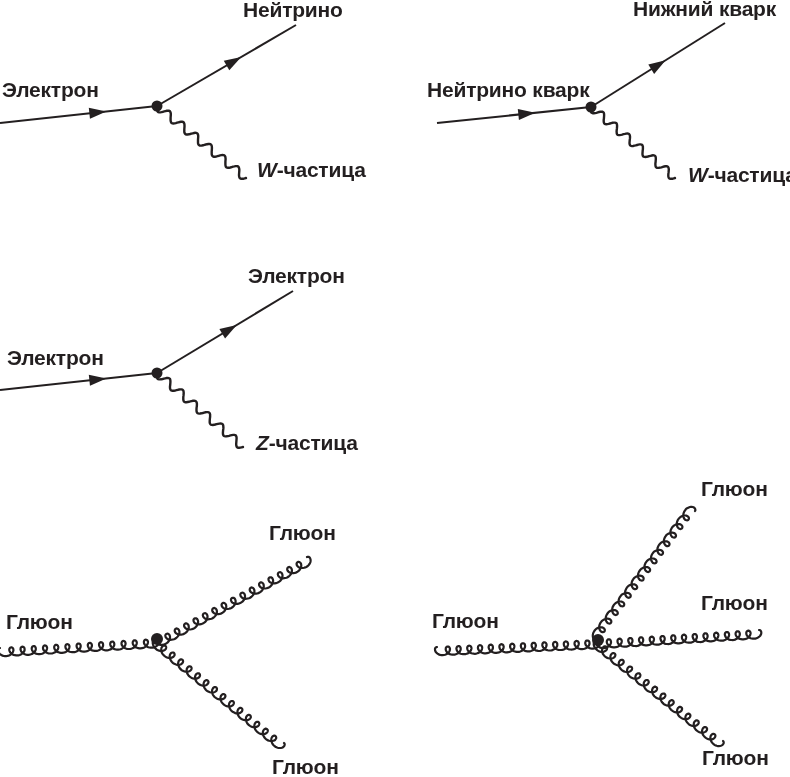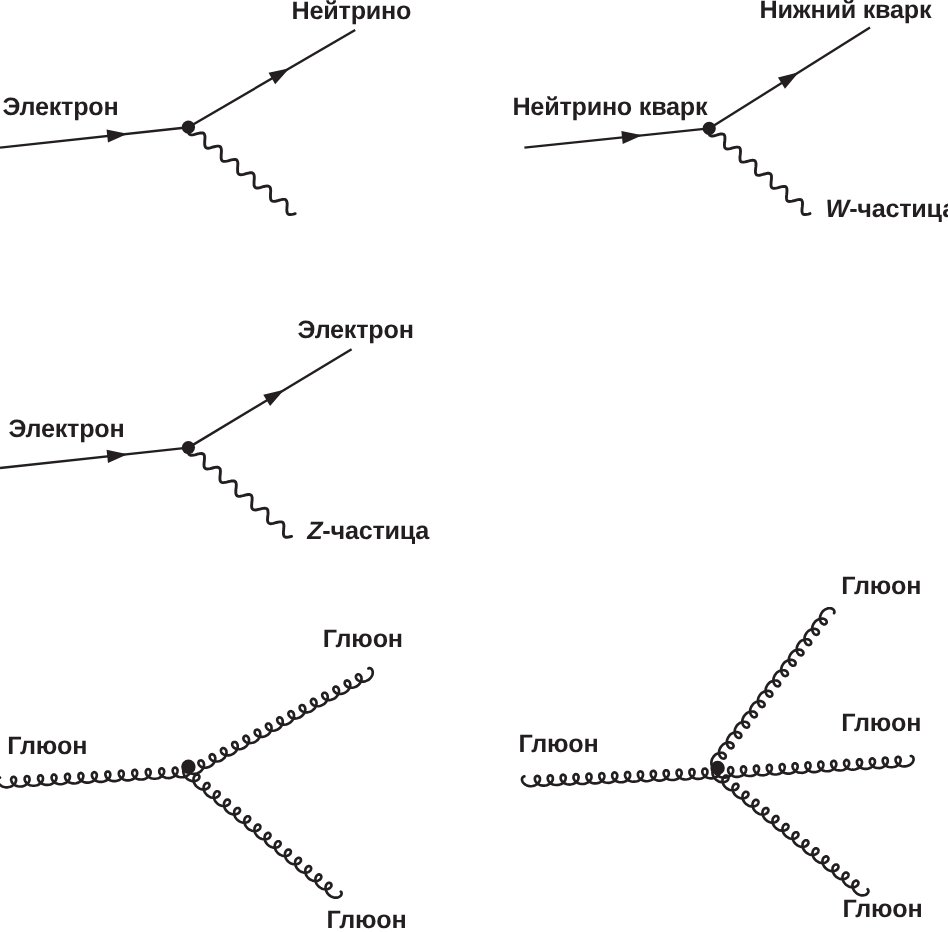--- a/index.html
+++ b/index.html
@@ -75,20 +75,21 @@
       <path class="stroke gluon" d="M437.0 647.0L436.5 647.1L436.0 647.4L435.5 647.8L435.2 648.3L435.0 649.0L435.0 649.7L435.1 650.5L435.4 651.3L435.8 652.1L436.5 652.8L437.2 653.5L438.2 654.1L439.2 654.6L440.3 654.9L441.5 655.1L442.7 655.2L443.9 655.0L445.1 654.7L446.2 654.3L447.2 653.7L448.1 653.1L448.8 652.3L449.3 651.5L449.7 650.7L449.9 649.8L450.0 649.0L449.9 648.3L449.6 647.7L449.3 647.2L448.8 646.8L448.3 646.6L447.7 646.5L447.2 646.6L446.7 646.9L446.3 647.3L445.9 647.8L445.8 648.5L445.7 649.2L445.8 650.0L446.1 650.8L446.6 651.6L447.2 652.4L448.0 653.1L448.9 653.7L449.9 654.1L451.1 654.5L452.2 654.7L453.5 654.7L454.7 654.6L455.8 654.3L456.9 653.8L457.9 653.3L458.8 652.6L459.5 651.8L460.1 651.0L460.5 650.2L460.7 649.4L460.7 648.6L460.6 647.8L460.4 647.2L460.0 646.7L459.5 646.3L459.0 646.1L458.5 646.1L457.9 646.2L457.4 646.4L457.0 646.8L456.7 647.4L456.5 648.0L456.4 648.8L456.6 649.5L456.8 650.3L457.3 651.1L457.9 651.9L458.7 652.6L459.6 653.2L460.7 653.7L461.8 654.0L463.0 654.2L464.2 654.2L465.4 654.1L466.6 653.8L467.7 653.4L468.7 652.8L469.5 652.1L470.3 651.4L470.8 650.6L471.2 649.7L471.4 648.9L471.5 648.1L471.3 647.4L471.1 646.7L470.7 646.2L470.3 645.9L469.7 645.7L469.2 645.6L468.7 645.7L468.2 646.0L467.7 646.4L467.4 646.9L467.2 647.6L467.2 648.3L467.3 649.1L467.6 649.9L468.0 650.7L468.7 651.4L469.4 652.1L470.4 652.7L471.4 653.2L472.5 653.5L473.7 653.7L474.9 653.8L476.1 653.6L477.3 653.3L478.4 652.9L479.4 652.3L480.3 651.7L481.0 650.9L481.5 650.1L481.9 649.3L482.1 648.4L482.2 647.6L482.1 646.9L481.8 646.3L481.5 645.8L481.0 645.4L480.5 645.2L479.9 645.1L479.4 645.2L478.9 645.5L478.5 645.9L478.1 646.4L478.0 647.1L477.9 647.8L478.0 648.6L478.3 649.4L478.8 650.2L479.4 651.0L480.2 651.7L481.1 652.3L482.1 652.7L483.3 653.1L484.4 653.3L485.7 653.3L486.9 653.2L488.0 652.9L489.1 652.4L490.1 651.9L491.0 651.2L491.7 650.4L492.3 649.6L492.7 648.8L492.9 648.0L492.9 647.2L492.8 646.4L492.6 645.8L492.2 645.3L491.7 644.9L491.2 644.7L490.7 644.7L490.1 644.8L489.6 645.0L489.2 645.4L488.9 646.0L488.7 646.6L488.6 647.4L488.8 648.1L489.0 648.9L489.5 649.7L490.1 650.5L490.9 651.2L491.8 651.8L492.9 652.3L494.0 652.6L495.2 652.8L496.4 652.8L497.6 652.7L498.8 652.4L499.9 652.0L500.9 651.4L501.7 650.7L502.5 650.0L503.0 649.2L503.4 648.3L503.6 647.5L503.7 646.7L503.5 646.0L503.3 645.3L502.9 644.8L502.5 644.5L501.9 644.3L501.4 644.2L500.9 644.3L500.4 644.6L499.9 645.0L499.6 645.5L499.4 646.2L499.4 646.9L499.5 647.7L499.8 648.5L500.2 649.3L500.9 650.0L501.6 650.7L502.6 651.3L503.6 651.8L504.7 652.1L505.9 652.3L507.1 652.4L508.3 652.2L509.5 651.9L510.6 651.5L511.6 650.9L512.5 650.3L513.2 649.5L513.7 648.7L514.1 647.9L514.3 647.0L514.4 646.2L514.3 645.5L514.0 644.9L513.7 644.4L513.2 644.0L512.7 643.8L512.1 643.7L511.6 643.8L511.1 644.1L510.7 644.5L510.3 645.0L510.2 645.7L510.1 646.4L510.2 647.2L510.5 648.0L511.0 648.8L511.6 649.6L512.4 650.3L513.3 650.9L514.3 651.3L515.5 651.7L516.6 651.9L517.9 651.9L519.1 651.8L520.2 651.5L521.3 651.0L522.3 650.5L523.2 649.8L523.9 649.0L524.5 648.2L524.9 647.4L525.1 646.6L525.1 645.8L525.0 645.0L524.8 644.4L524.4 643.9L523.9 643.5L523.4 643.3L522.9 643.3L522.3 643.4L521.8 643.6L521.4 644.0L521.1 644.6L520.9 645.2L520.8 646.0L521.0 646.7L521.2 647.5L521.7 648.3L522.3 649.1L523.1 649.8L524.0 650.4L525.1 650.9L526.2 651.2L527.4 651.4L528.6 651.4L529.8 651.3L531.0 651.0L532.1 650.6L533.1 650.0L533.9 649.3L534.7 648.6L535.2 647.8L535.6 646.9L535.8 646.1L535.9 645.3L535.7 644.6L535.5 643.9L535.1 643.4L534.7 643.1L534.1 642.9L533.6 642.8L533.1 642.9L532.6 643.2L532.1 643.6L531.8 644.1L531.6 644.8L531.6 645.5L531.7 646.3L532.0 647.1L532.4 647.9L533.1 648.6L533.8 649.3L534.8 649.9L535.8 650.4L536.9 650.7L538.1 650.9L539.3 651.0L540.5 650.8L541.7 650.5L542.8 650.1L543.8 649.5L544.7 648.9L545.4 648.1L545.9 647.3L546.3 646.5L546.5 645.6L546.6 644.8L546.5 644.1L546.2 643.5L545.9 643.0L545.4 642.6L544.9 642.4L544.3 642.3L543.8 642.4L543.3 642.7L542.9 643.1L542.5 643.6L542.4 644.3L542.3 645.0L542.4 645.8L542.7 646.6L543.2 647.4L543.8 648.2L544.6 648.9L545.5 649.5L546.5 649.9L547.7 650.3L548.8 650.5L550.1 650.5L551.3 650.4L552.4 650.1L553.5 649.6L554.5 649.1L555.4 648.4L556.1 647.6L556.7 646.8L557.1 646.0L557.3 645.2L557.3 644.4L557.2 643.6L557.0 643.0L556.6 642.5L556.1 642.1L555.6 641.9L555.1 641.9L554.5 642.0L554.0 642.2L553.6 642.6L553.3 643.2L553.1 643.8L553.0 644.6L553.2 645.3L553.4 646.1L553.9 646.9L554.5 647.7L555.3 648.4L556.2 649.0L557.3 649.5L558.4 649.8L559.6 650.0L560.8 650.0L562.0 649.9L563.2 649.6L564.3 649.2L565.3 648.6L566.1 647.9L566.9 647.2L567.4 646.4L567.8 645.5L568.0 644.7L568.1 643.9L567.9 643.2L567.7 642.5L567.3 642.0L566.9 641.7L566.3 641.5L565.8 641.4L565.3 641.5L564.8 641.8L564.3 642.2L564.0 642.7L563.8 643.4L563.8 644.1L563.9 644.9L564.2 645.7L564.6 646.5L565.3 647.2L566.0 647.9L567.0 648.5L568.0 649.0L569.1 649.3L570.3 649.5L571.5 649.6L572.7 649.4L573.9 649.1L575.0 648.7L576.0 648.1L576.9 647.5L577.6 646.7L578.1 645.9L578.5 645.1L578.7 644.2L578.8 643.4L578.7 642.7L578.4 642.1L578.1 641.6L577.6 641.2L577.1 641.0L576.5 640.9L576.0 641.0L575.5 641.3L575.1 641.7L574.7 642.2L574.6 642.9L574.5 643.6L574.6 644.4L574.9 645.2L575.4 646.0L576.0 646.8L576.8 647.5L577.7 648.1L578.7 648.5L579.9 648.9L581.0 649.1L582.3 649.1L583.5 649.0L584.6 648.7L585.7 648.2L586.7 647.7L587.6 647.0L588.3 646.2L588.9 645.4L589.3 644.6L589.5 643.8L589.5 643.0L589.4 642.2L589.2 641.6L588.8 641.1L588.3 640.7L587.8 640.5L587.3 640.5L586.7 640.6L586.2 640.8L585.8 641.2L585.5 641.8L585.3 642.4L585.2 643.2L585.4 643.9L585.6 644.7L586.1 645.5L586.7 646.3L587.5 647.0L588.4 647.6L589.5 648.1L590.6 648.4L591.8 648.6L593.0 648.6L594.2 648.5L595.4 648.2L596.5 647.8L597.5 647.2L598.3 646.5L599.1 645.8L599.6 645.0L600.0 644.1L600.2 643.3L600.3 642.5L600.1 641.8L599.9 641.1L599.5 640.6L599.1 640.3L598.5 640.1L598.0 640.0"></path>
       <path class="stroke gluon" d="M598.0 640.0L597.6 640.4L597.1 640.6L596.5 640.8L595.9 640.7L595.3 640.5L594.6 640.2L594.1 639.6L593.6 638.9L593.2 638.1L592.9 637.1L592.8 636.1L592.8 635.0L593.0 633.9L593.3 632.8L593.9 631.7L594.5 630.7L595.3 629.7L596.2 628.9L597.2 628.3L598.2 627.8L599.3 627.4L600.3 627.3L601.3 627.3L602.2 627.4L603.0 627.7L603.7 628.1L604.2 628.6L604.6 629.2L604.8 629.8L604.8 630.4L604.7 630.9L604.5 631.4L604.1 631.8L603.6 632.0L603.0 632.2L602.4 632.1L601.7 631.9L601.1 631.6L600.5 631.0L600.0 630.3L599.6 629.5L599.3 628.5L599.2 627.5L599.2 626.4L599.4 625.3L599.8 624.2L600.3 623.1L601.0 622.1L601.8 621.1L602.7 620.3L603.7 619.7L604.7 619.2L605.7 618.8L606.8 618.7L607.8 618.7L608.7 618.8L609.5 619.1L610.1 619.5L610.7 620.0L611.1 620.6L611.3 621.2L611.3 621.8L611.2 622.3L610.9 622.8L610.5 623.2L610.0 623.4L609.5 623.6L608.8 623.5L608.2 623.3L607.6 623.0L607.0 622.4L606.5 621.7L606.1 620.9L605.8 619.9L605.7 618.9L605.7 617.8L605.9 616.7L606.3 615.6L606.8 614.5L607.5 613.5L608.2 612.5L609.1 611.7L610.1 611.1L611.2 610.6L612.2 610.2L613.2 610.1L614.2 610.1L615.1 610.2L615.9 610.5L616.6 610.9L617.1 611.4L617.5 612.0L617.7 612.6L617.8 613.2L617.7 613.7L617.4 614.2L617.0 614.6L616.5 614.8L615.9 615.0L615.3 614.9L614.7 614.7L614.0 614.4L613.5 613.8L613.0 613.1L612.6 612.3L612.3 611.3L612.2 610.3L612.2 609.2L612.4 608.1L612.7 607.0L613.3 605.9L613.9 604.9L614.7 603.9L615.6 603.1L616.6 602.5L617.6 602.0L618.7 601.6L619.7 601.5L620.7 601.5L621.6 601.6L622.4 601.9L623.1 602.3L623.6 602.8L624.0 603.4L624.2 604.0L624.2 604.6L624.1 605.1L623.9 605.6L623.5 606.0L623.0 606.2L622.4 606.4L621.8 606.3L621.1 606.1L620.5 605.8L619.9 605.2L619.4 604.5L619.0 603.7L618.7 602.7L618.6 601.7L618.6 600.6L618.8 599.5L619.2 598.4L619.7 597.3L620.4 596.3L621.2 595.3L622.1 594.5L623.1 593.9L624.1 593.4L625.1 593.0L626.2 592.9L627.2 592.9L628.1 593.0L628.9 593.3L629.5 593.7L630.1 594.2L630.5 594.8L630.7 595.4L630.7 596.0L630.6 596.5L630.3 597.0L629.9 597.4L629.4 597.6L628.9 597.8L628.2 597.7L627.6 597.5L627.0 597.2L626.4 596.6L625.9 595.9L625.5 595.1L625.2 594.1L625.1 593.1L625.1 592.0L625.3 590.9L625.7 589.8L626.2 588.7L626.9 587.7L627.6 586.7L628.5 585.9L629.5 585.3L630.6 584.8L631.6 584.4L632.6 584.3L633.6 584.3L634.5 584.4L635.3 584.7L636.0 585.1L636.5 585.6L636.9 586.2L637.1 586.8L637.2 587.4L637.1 587.9L636.8 588.4L636.4 588.8L635.9 589.0L635.3 589.2L634.7 589.1L634.1 588.9L633.4 588.6L632.9 588.0L632.4 587.3L632.0 586.5L631.7 585.5L631.6 584.5L631.6 583.4L631.8 582.3L632.1 581.2L632.7 580.1L633.3 579.1L634.1 578.1L635.0 577.3L636.0 576.7L637.0 576.2L638.1 575.8L639.1 575.7L640.1 575.7L641.0 575.8L641.8 576.1L642.5 576.5L643.0 577.0L643.4 577.6L643.6 578.2L643.6 578.8L643.5 579.3L643.3 579.8L642.9 580.2L642.4 580.4L641.8 580.6L641.2 580.5L640.5 580.3L639.9 580.0L639.3 579.4L638.8 578.7L638.4 577.9L638.1 576.9L638.0 575.9L638.0 574.8L638.2 573.7L638.6 572.6L639.1 571.5L639.8 570.5L640.6 569.5L641.5 568.7L642.5 568.1L643.5 567.6L644.5 567.2L645.6 567.1L646.6 567.1L647.5 567.2L648.3 567.5L648.9 567.9L649.5 568.4L649.9 569.0L650.1 569.6L650.1 570.2L650.0 570.7L649.7 571.2L649.3 571.6L648.8 571.8L648.3 572.0L647.6 571.9L647.0 571.7L646.4 571.4L645.8 570.8L645.3 570.1L644.9 569.3L644.6 568.3L644.5 567.3L644.5 566.2L644.7 565.1L645.1 564.0L645.6 562.9L646.3 561.9L647.0 560.9L647.9 560.1L648.9 559.5L650.0 559.0L651.0 558.6L652.0 558.5L653.0 558.5L653.9 558.6L654.7 558.9L655.4 559.3L655.9 559.8L656.3 560.4L656.5 561.0L656.6 561.6L656.5 562.1L656.2 562.6L655.8 563.0L655.3 563.2L654.7 563.4L654.1 563.3L653.5 563.1L652.8 562.8L652.3 562.2L651.8 561.5L651.4 560.7L651.1 559.7L651.0 558.7L651.0 557.6L651.2 556.5L651.5 555.4L652.1 554.3L652.7 553.3L653.5 552.3L654.4 551.5L655.4 550.9L656.4 550.4L657.5 550.0L658.5 549.9L659.5 549.9L660.4 550.0L661.2 550.3L661.9 550.7L662.4 551.2L662.8 551.8L663.0 552.4L663.0 553.0L662.9 553.5L662.7 554.0L662.3 554.4L661.8 554.6L661.2 554.8L660.6 554.7L659.9 554.5L659.3 554.2L658.7 553.6L658.2 552.9L657.8 552.1L657.5 551.1L657.4 550.1L657.4 549.0L657.6 547.9L658.0 546.8L658.5 545.7L659.2 544.7L660.0 543.7L660.9 542.9L661.9 542.3L662.9 541.8L663.9 541.4L665.0 541.3L666.0 541.3L666.9 541.4L667.7 541.7L668.3 542.1L668.9 542.6L669.3 543.2L669.5 543.8L669.5 544.4L669.4 544.9L669.1 545.4L668.7 545.8L668.2 546.0L667.7 546.2L667.0 546.1L666.4 545.9L665.8 545.6L665.2 545.0L664.7 544.3L664.3 543.5L664.0 542.5L663.9 541.5L663.9 540.4L664.1 539.3L664.5 538.2L665.0 537.1L665.7 536.1L666.4 535.1L667.3 534.3L668.3 533.7L669.4 533.2L670.4 532.8L671.4 532.7L672.4 532.7L673.3 532.8L674.1 533.1L674.8 533.5L675.3 534.0L675.7 534.6L675.9 535.2L676.0 535.8L675.9 536.3L675.6 536.8L675.2 537.2L674.7 537.4L674.1 537.6L673.5 537.5L672.9 537.3L672.2 537.0L671.7 536.4L671.2 535.7L670.8 534.9L670.5 533.9L670.4 532.9L670.4 531.8L670.6 530.7L670.9 529.6L671.5 528.5L672.1 527.5L672.9 526.5L673.8 525.7L674.8 525.1L675.8 524.6L676.9 524.2L677.9 524.1L678.9 524.1L679.8 524.2L680.6 524.5L681.3 524.9L681.8 525.4L682.2 526.0L682.4 526.6L682.4 527.2L682.3 527.7L682.1 528.2L681.7 528.6L681.2 528.8L680.6 529.0L680.0 528.9L679.3 528.7L678.7 528.4L678.1 527.8L677.6 527.1L677.2 526.3L676.9 525.3L676.8 524.3L676.8 523.2L677.0 522.1L677.4 521.0L677.9 519.9L678.6 518.9L679.4 517.9L680.3 517.1L681.3 516.5L682.3 516.0L683.3 515.6L684.4 515.5L685.4 515.5L686.3 515.6L687.1 515.9L687.7 516.3L688.3 516.8L688.7 517.4L688.9 518.0L688.9 518.6L688.8 519.1L688.5 519.6L688.1 520.0L687.6 520.2L687.1 520.4L686.4 520.3L685.8 520.1L685.2 519.8L684.6 519.2L684.1 518.5L683.7 517.7L683.4 516.7L683.3 515.7L683.3 514.6L683.5 513.5L683.9 512.4L684.4 511.3L685.1 510.3L685.8 509.3L686.7 508.5L687.7 507.9L688.8 507.4L689.8 507.0L690.8 506.9L691.8 506.9L692.7 507.0L693.5 507.3L694.2 507.7L694.7 508.2L695.1 508.8L695.3 509.4L695.4 510.0L695.3 510.5L695.0 511.0"></path>
       <path class="stroke gluon" d="M598.0 640.0L597.5 640.1L597.0 640.4L596.6 640.8L596.2 641.3L596.1 642.0L596.0 642.7L596.2 643.5L596.5 644.3L596.9 645.1L597.6 645.8L598.4 646.5L599.3 647.1L600.3 647.6L601.5 647.9L602.7 648.0L603.9 648.1L605.1 647.9L606.3 647.6L607.3 647.1L608.3 646.5L609.2 645.9L609.9 645.1L610.4 644.3L610.8 643.4L611.0 642.6L611.0 641.8L610.9 641.1L610.6 640.4L610.3 639.9L609.8 639.6L609.3 639.4L608.7 639.3L608.2 639.4L607.7 639.7L607.3 640.1L607.0 640.7L606.8 641.3L606.8 642.1L606.9 642.8L607.2 643.6L607.7 644.4L608.3 645.2L609.1 645.9L610.0 646.4L611.1 646.9L612.2 647.2L613.4 647.4L614.6 647.4L615.8 647.2L617.0 646.9L618.1 646.5L619.1 645.9L619.9 645.2L620.6 644.4L621.2 643.6L621.5 642.7L621.7 641.9L621.8 641.1L621.6 640.4L621.4 639.8L621.0 639.3L620.5 638.9L620.0 638.7L619.5 638.7L618.9 638.8L618.4 639.1L618.0 639.5L617.7 640.0L617.5 640.7L617.5 641.4L617.6 642.2L617.9 643.0L618.4 643.8L619.0 644.5L619.8 645.2L620.8 645.8L621.8 646.2L622.9 646.5L624.1 646.7L625.4 646.7L626.6 646.6L627.7 646.2L628.8 645.8L629.8 645.2L630.6 644.5L631.4 643.7L631.9 642.9L632.3 642.1L632.5 641.2L632.5 640.5L632.4 639.7L632.1 639.1L631.7 638.6L631.3 638.3L630.7 638.0L630.2 638.0L629.7 638.1L629.2 638.4L628.8 638.8L628.4 639.3L628.3 640.0L628.2 640.7L628.4 641.5L628.7 642.3L629.1 643.1L629.8 643.8L630.6 644.5L631.5 645.1L632.5 645.6L633.7 645.9L634.9 646.0L636.1 646.1L637.3 645.9L638.5 645.6L639.5 645.1L640.5 644.5L641.4 643.9L642.1 643.1L642.6 642.3L643.0 641.4L643.2 640.6L643.2 639.8L643.1 639.1L642.8 638.4L642.5 637.9L642.0 637.6L641.5 637.4L640.9 637.3L640.4 637.4L639.9 637.7L639.5 638.1L639.2 638.7L639.0 639.3L639.0 640.1L639.1 640.8L639.4 641.6L639.9 642.4L640.5 643.2L641.3 643.9L642.2 644.4L643.3 644.9L644.4 645.2L645.6 645.4L646.8 645.4L648.0 645.2L649.2 644.9L650.3 644.5L651.3 643.9L652.1 643.2L652.8 642.4L653.4 641.6L653.7 640.7L653.9 639.9L654.0 639.1L653.8 638.4L653.6 637.8L653.2 637.3L652.7 636.9L652.2 636.7L651.7 636.7L651.1 636.8L650.6 637.1L650.2 637.5L649.9 638.0L649.7 638.7L649.7 639.4L649.8 640.2L650.1 641.0L650.6 641.8L651.2 642.5L652.0 643.2L653.0 643.8L654.0 644.2L655.1 644.5L656.3 644.7L657.6 644.7L658.8 644.6L659.9 644.2L661.0 643.8L662.0 643.2L662.8 642.5L663.6 641.7L664.1 640.9L664.5 640.1L664.7 639.2L664.7 638.5L664.6 637.7L664.3 637.1L663.9 636.6L663.5 636.3L662.9 636.0L662.4 636.0L661.9 636.1L661.4 636.4L661.0 636.8L660.6 637.3L660.5 638.0L660.4 638.7L660.6 639.5L660.9 640.3L661.3 641.1L662.0 641.8L662.8 642.5L663.7 643.1L664.7 643.6L665.9 643.9L667.1 644.0L668.3 644.1L669.5 643.9L670.7 643.6L671.7 643.1L672.7 642.5L673.6 641.9L674.3 641.1L674.8 640.3L675.2 639.4L675.4 638.6L675.4 637.8L675.3 637.1L675.0 636.4L674.7 635.9L674.2 635.6L673.7 635.4L673.1 635.3L672.6 635.4L672.1 635.7L671.7 636.1L671.4 636.7L671.2 637.3L671.2 638.1L671.3 638.8L671.6 639.6L672.1 640.4L672.7 641.2L673.5 641.9L674.4 642.4L675.5 642.9L676.6 643.2L677.8 643.4L679.0 643.4L680.2 643.2L681.4 642.9L682.5 642.5L683.5 641.9L684.3 641.2L685.0 640.4L685.6 639.6L685.9 638.7L686.1 637.9L686.2 637.1L686.0 636.4L685.8 635.8L685.4 635.3L684.9 634.9L684.4 634.7L683.9 634.7L683.3 634.8L682.8 635.1L682.4 635.5L682.1 636.0L681.9 636.7L681.9 637.4L682.0 638.2L682.3 639.0L682.8 639.8L683.4 640.5L684.2 641.2L685.2 641.8L686.2 642.2L687.3 642.5L688.5 642.7L689.8 642.7L691.0 642.6L692.1 642.2L693.2 641.8L694.2 641.2L695.0 640.5L695.8 639.7L696.3 638.9L696.7 638.1L696.9 637.2L696.9 636.5L696.8 635.7L696.5 635.1L696.1 634.6L695.7 634.3L695.1 634.0L694.6 634.0L694.1 634.1L693.6 634.4L693.2 634.8L692.8 635.3L692.7 636.0L692.6 636.7L692.8 637.5L693.1 638.3L693.5 639.1L694.2 639.8L695.0 640.5L695.9 641.1L696.9 641.6L698.1 641.9L699.3 642.0L700.5 642.1L701.7 641.9L702.9 641.6L703.9 641.1L704.9 640.5L705.8 639.9L706.5 639.1L707.0 638.3L707.4 637.4L707.6 636.6L707.6 635.8L707.5 635.1L707.2 634.4L706.9 633.9L706.4 633.6L705.9 633.4L705.3 633.3L704.8 633.4L704.3 633.7L703.9 634.1L703.6 634.7L703.4 635.3L703.4 636.1L703.5 636.8L703.8 637.6L704.3 638.4L704.9 639.2L705.7 639.9L706.6 640.4L707.7 640.9L708.8 641.2L710.0 641.4L711.2 641.4L712.4 641.2L713.6 640.9L714.7 640.5L715.7 639.9L716.5 639.2L717.2 638.4L717.8 637.6L718.1 636.7L718.3 635.9L718.4 635.1L718.2 634.4L718.0 633.8L717.6 633.3L717.1 632.9L716.6 632.7L716.1 632.7L715.5 632.8L715.0 633.1L714.6 633.5L714.3 634.0L714.1 634.7L714.1 635.4L714.2 636.2L714.5 637.0L715.0 637.8L715.6 638.5L716.4 639.2L717.4 639.8L718.4 640.2L719.5 640.5L720.7 640.7L722.0 640.7L723.2 640.6L724.3 640.2L725.4 639.8L726.4 639.2L727.2 638.5L728.0 637.7L728.5 636.9L728.9 636.1L729.1 635.2L729.1 634.5L729.0 633.7L728.7 633.1L728.3 632.6L727.9 632.3L727.3 632.0L726.8 632.0L726.3 632.1L725.8 632.4L725.4 632.8L725.0 633.3L724.9 634.0L724.8 634.7L725.0 635.5L725.3 636.3L725.7 637.1L726.4 637.8L727.2 638.5L728.1 639.1L729.1 639.6L730.3 639.9L731.5 640.0L732.7 640.1L733.9 639.9L735.1 639.6L736.1 639.1L737.1 638.5L738.0 637.9L738.7 637.1L739.2 636.3L739.6 635.4L739.8 634.6L739.8 633.8L739.7 633.1L739.4 632.4L739.1 631.9L738.6 631.6L738.1 631.4L737.5 631.3L737.0 631.4L736.5 631.7L736.1 632.1L735.8 632.7L735.6 633.3L735.6 634.1L735.7 634.8L736.0 635.6L736.5 636.4L737.1 637.2L737.9 637.9L738.8 638.4L739.9 638.9L741.0 639.2L742.2 639.4L743.4 639.4L744.6 639.2L745.8 638.9L746.9 638.5L747.9 637.9L748.7 637.2L749.4 636.4L750.0 635.6L750.3 634.7L750.5 633.9L750.6 633.1L750.4 632.4L750.2 631.8L749.8 631.3L749.3 630.9L748.8 630.7L748.3 630.7L747.7 630.8L747.2 631.1L746.8 631.5L746.5 632.0L746.3 632.7L746.3 633.4L746.4 634.2L746.7 635.0L747.2 635.8L747.8 636.5L748.6 637.2L749.6 637.8L750.6 638.2L751.7 638.5L752.9 638.7L754.2 638.7L755.4 638.6L756.5 638.2L757.6 637.8L758.6 637.2L759.4 636.5L760.2 635.7L760.7 634.9L761.1 634.1L761.3 633.2L761.3 632.5L761.2 631.7L760.9 631.1L760.5 630.6L760.1 630.3L759.5 630.0L759.0 630.0"></path>
       <path class="stroke gluon" d="M598.0 640.0L597.5 639.7L597.0 639.6L596.4 639.6L595.8 639.8L595.2 640.2L594.7 640.7L594.3 641.3L593.9 642.1L593.8 643.0L593.7 644.0L593.8 645.0L594.1 646.1L594.6 647.1L595.2 648.1L596.0 649.1L596.9 649.9L597.9 650.6L598.9 651.2L600.1 651.6L601.2 651.8L602.3 651.9L603.3 651.8L604.3 651.5L605.1 651.1L605.8 650.7L606.4 650.1L606.8 649.5L607.0 648.8L607.1 648.2L607.0 647.6L606.7 647.1L606.3 646.7L605.9 646.5L605.3 646.3L604.7 646.3L604.1 646.5L603.6 646.9L603.0 647.4L602.6 648.1L602.3 648.9L602.1 649.8L602.1 650.7L602.2 651.8L602.5 652.8L602.9 653.9L603.6 654.9L604.3 655.8L605.2 656.6L606.2 657.3L607.3 657.9L608.4 658.3L609.5 658.5L610.6 658.6L611.6 658.5L612.6 658.3L613.4 657.9L614.2 657.4L614.7 656.8L615.1 656.2L615.3 655.6L615.4 655.0L615.3 654.4L615.0 653.9L614.7 653.5L614.2 653.2L613.6 653.1L613.1 653.1L612.5 653.3L611.9 653.6L611.4 654.1L610.9 654.8L610.6 655.6L610.4 656.5L610.4 657.5L610.5 658.5L610.8 659.6L611.3 660.6L611.9 661.6L612.7 662.5L613.6 663.4L614.5 664.1L615.6 664.6L616.7 665.0L617.8 665.3L618.9 665.3L620.0 665.2L620.9 665.0L621.8 664.6L622.5 664.1L623.0 663.6L623.4 663.0L623.7 662.3L623.7 661.7L623.6 661.1L623.4 660.6L623.0 660.2L622.5 659.9L622.0 659.8L621.4 659.8L620.8 660.0L620.2 660.4L619.7 660.9L619.3 661.5L618.9 662.3L618.8 663.2L618.7 664.2L618.8 665.2L619.1 666.3L619.6 667.3L620.2 668.3L621.0 669.3L621.9 670.1L622.9 670.8L623.9 671.4L625.1 671.8L626.2 672.0L627.3 672.1L628.3 672.0L629.3 671.7L630.1 671.3L630.8 670.9L631.4 670.3L631.8 669.7L632.0 669.0L632.1 668.4L632.0 667.8L631.7 667.3L631.3 666.9L630.9 666.7L630.3 666.5L629.7 666.5L629.1 666.7L628.6 667.1L628.0 667.6L627.6 668.3L627.3 669.1L627.1 670.0L627.1 670.9L627.2 672.0L627.5 673.0L627.9 674.1L628.6 675.1L629.3 676.0L630.2 676.8L631.2 677.5L632.3 678.1L633.4 678.5L634.5 678.7L635.6 678.8L636.6 678.7L637.6 678.5L638.4 678.1L639.2 677.6L639.7 677.0L640.1 676.4L640.3 675.8L640.4 675.2L640.3 674.6L640.0 674.1L639.7 673.7L639.2 673.4L638.6 673.3L638.1 673.3L637.5 673.5L636.9 673.8L636.4 674.3L635.9 675.0L635.6 675.8L635.4 676.7L635.4 677.7L635.5 678.7L635.8 679.8L636.3 680.8L636.9 681.8L637.7 682.7L638.6 683.6L639.5 684.3L640.6 684.8L641.7 685.2L642.8 685.5L643.9 685.5L645.0 685.4L645.9 685.2L646.8 684.8L647.5 684.3L648.0 683.8L648.4 683.2L648.7 682.5L648.7 681.9L648.6 681.3L648.4 680.8L648.0 680.4L647.5 680.1L647.0 680.0L646.4 680.0L645.8 680.2L645.2 680.6L644.7 681.1L644.3 681.7L643.9 682.5L643.8 683.4L643.7 684.4L643.8 685.4L644.1 686.5L644.6 687.5L645.2 688.5L646.0 689.5L646.9 690.3L647.9 691.0L648.9 691.6L650.1 692.0L651.2 692.2L652.3 692.3L653.3 692.2L654.3 691.9L655.1 691.5L655.8 691.1L656.4 690.5L656.8 689.9L657.0 689.2L657.1 688.6L657.0 688.0L656.7 687.5L656.3 687.1L655.9 686.9L655.3 686.7L654.7 686.7L654.1 686.9L653.6 687.3L653.0 687.8L652.6 688.5L652.3 689.3L652.1 690.2L652.1 691.1L652.2 692.2L652.5 693.2L652.9 694.3L653.6 695.3L654.3 696.2L655.2 697.0L656.2 697.7L657.3 698.3L658.4 698.7L659.5 698.9L660.6 699.0L661.6 698.9L662.6 698.7L663.4 698.3L664.2 697.8L664.7 697.2L665.1 696.6L665.3 696.0L665.4 695.4L665.3 694.8L665.0 694.3L664.7 693.9L664.2 693.6L663.6 693.5L663.1 693.5L662.5 693.7L661.9 694.0L661.4 694.5L660.9 695.2L660.6 696.0L660.4 696.9L660.4 697.9L660.5 698.9L660.8 700.0L661.3 701.0L661.9 702.0L662.7 702.9L663.6 703.8L664.5 704.5L665.6 705.0L666.7 705.4L667.8 705.7L668.9 705.7L670.0 705.6L670.9 705.4L671.8 705.0L672.5 704.5L673.0 704.0L673.4 703.4L673.7 702.7L673.7 702.1L673.6 701.5L673.4 701.0L673.0 700.6L672.5 700.3L672.0 700.2L671.4 700.2L670.8 700.4L670.2 700.8L669.7 701.3L669.3 701.9L668.9 702.7L668.8 703.6L668.7 704.6L668.8 705.6L669.1 706.7L669.6 707.7L670.2 708.7L671.0 709.7L671.9 710.5L672.9 711.2L673.9 711.8L675.1 712.2L676.2 712.4L677.3 712.5L678.3 712.4L679.3 712.1L680.1 711.7L680.8 711.3L681.4 710.7L681.8 710.1L682.0 709.4L682.1 708.8L682.0 708.2L681.7 707.7L681.3 707.3L680.9 707.1L680.3 706.9L679.7 706.9L679.1 707.1L678.6 707.5L678.0 708.0L677.6 708.7L677.3 709.5L677.1 710.4L677.1 711.3L677.2 712.4L677.5 713.4L677.9 714.5L678.6 715.5L679.3 716.4L680.2 717.2L681.2 717.9L682.3 718.5L683.4 718.9L684.5 719.1L685.6 719.2L686.6 719.1L687.6 718.9L688.4 718.5L689.2 718.0L689.7 717.4L690.1 716.8L690.3 716.2L690.4 715.6L690.3 715.0L690.0 714.5L689.7 714.1L689.2 713.8L688.6 713.7L688.1 713.7L687.5 713.9L686.9 714.2L686.4 714.7L685.9 715.4L685.6 716.2L685.4 717.1L685.4 718.1L685.5 719.1L685.8 720.2L686.3 721.2L686.9 722.2L687.7 723.1L688.6 724.0L689.5 724.7L690.6 725.2L691.7 725.6L692.8 725.9L693.9 725.9L695.0 725.8L695.9 725.6L696.8 725.2L697.5 724.7L698.0 724.2L698.4 723.6L698.7 722.9L698.7 722.3L698.6 721.7L698.4 721.2L698.0 720.8L697.5 720.5L697.0 720.4L696.4 720.4L695.8 720.6L695.2 721.0L694.7 721.5L694.3 722.1L693.9 722.9L693.8 723.8L693.7 724.8L693.8 725.8L694.1 726.9L694.6 727.9L695.2 728.9L696.0 729.9L696.9 730.7L697.9 731.4L698.9 732.0L700.1 732.4L701.2 732.6L702.3 732.7L703.3 732.6L704.3 732.3L705.1 731.9L705.8 731.5L706.4 730.9L706.8 730.3L707.0 729.6L707.1 729.0L707.0 728.4L706.7 727.9L706.3 727.5L705.9 727.3L705.3 727.1L704.7 727.1L704.1 727.3L703.6 727.7L703.0 728.2L702.6 728.9L702.3 729.7L702.1 730.6L702.1 731.5L702.2 732.6L702.5 733.6L702.9 734.7L703.6 735.7L704.3 736.6L705.2 737.4L706.2 738.1L707.3 738.7L708.4 739.1L709.5 739.3L710.6 739.4L711.6 739.3L712.6 739.1L713.4 738.7L714.2 738.2L714.7 737.6L715.1 737.0L715.3 736.4L715.4 735.8L715.3 735.2L715.0 734.7L714.7 734.3L714.2 734.0L713.6 733.9L713.1 733.9L712.5 734.1L711.9 734.4L711.4 734.9L710.9 735.6L710.6 736.4L710.4 737.3L710.4 738.3L710.5 739.3L710.8 740.4L711.3 741.4L711.9 742.4L712.7 743.3L713.6 744.2L714.5 744.9L715.6 745.4L716.7 745.8L717.8 746.1L718.9 746.1L720.0 746.0L720.9 745.8L721.8 745.4L722.5 744.9L723.0 744.4L723.4 743.8L723.7 743.1L723.7 742.5L723.6 741.9L723.4 741.4L723.0 741.0"></path>
       <circle class="solid" cx="598" cy="640" r="6"></circle>
     </g>
   </svg>
 
   <div class="lbl" style="left:2px;   top:78px">Электрон</div>
   <div class="lbl" style="left:243px; top:-2px">Нейтрино</div>
+  <div class="lbl" style="left:257px; top:158px"><span class="it">W</span><span>-частица</span></div>
 
   <div class="lbl" style="left:427px; top:78px">Нейтрино кварк</div>
   <div class="lbl" style="left:633px; top:-3px">Нижний кварк</div>
   <div class="lbl" style="left:688px; top:163px"><span class="it">W</span><span>-частица</span></div>
 
   <div class="lbl" style="left:7px;   top:346px">Электрон</div>
   <div class="lbl" style="left:248px; top:264px">Электрон</div>
   <div class="lbl" style="left:256px; top:431px"><span class="it">Z</span><span>-частица</span></div>
 
   <div class="lbl" style="left:6px;   top:610px">Глюон</div>

